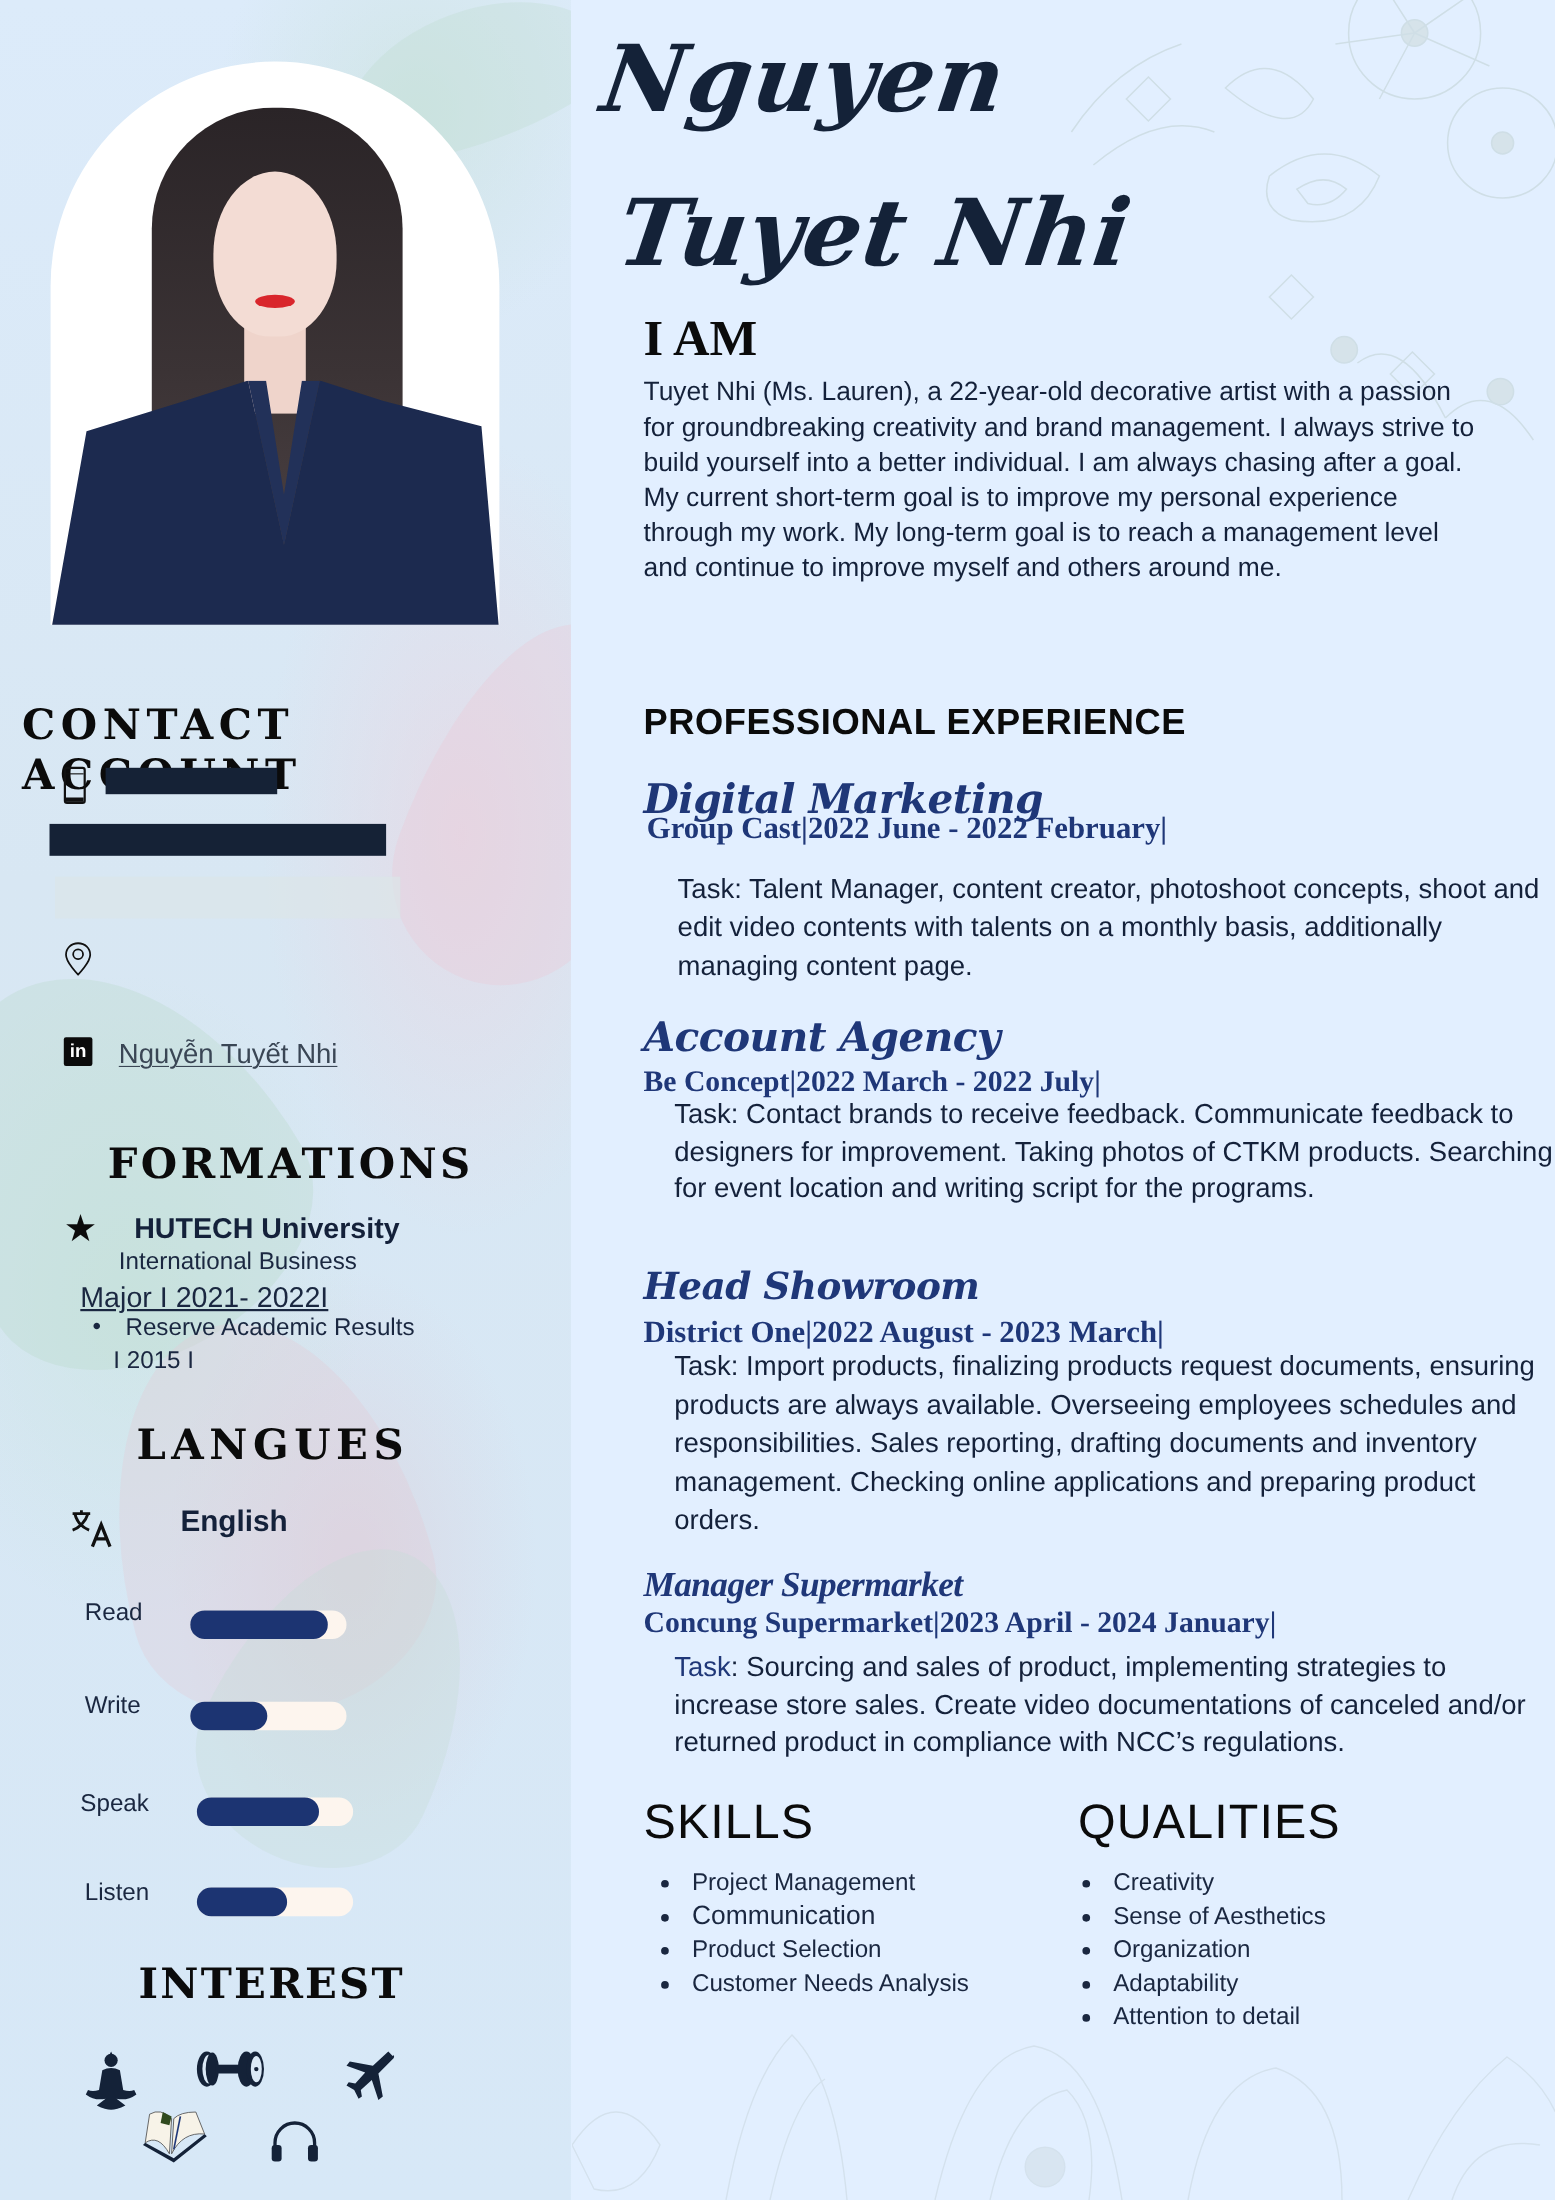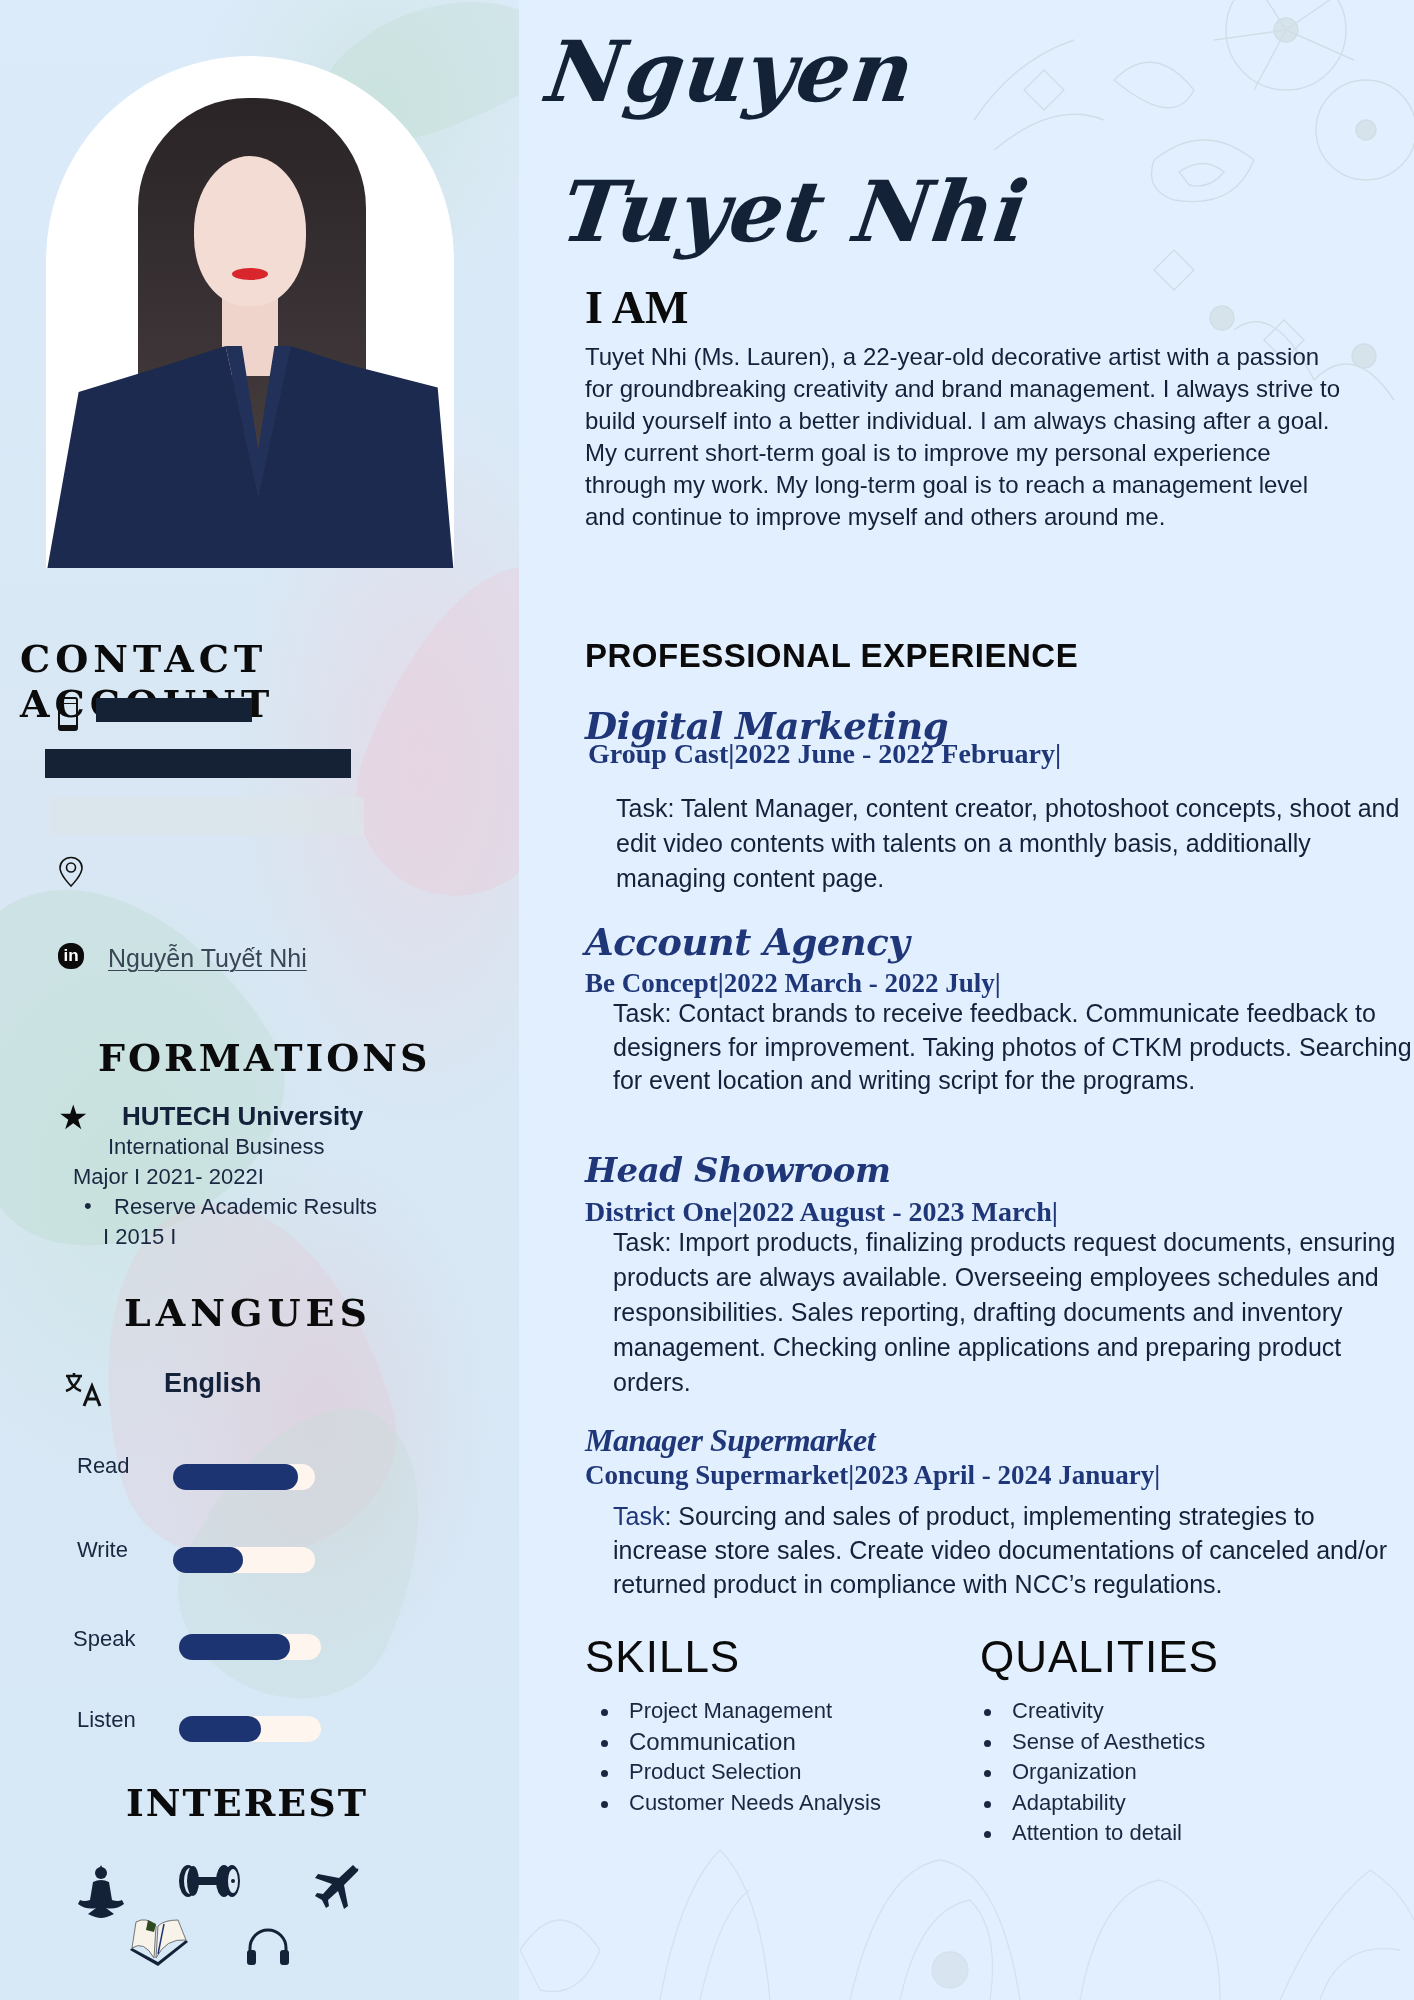--- a/index.html
+++ b/index.html
@@ -80,32 +80,32 @@
   .redact-1 { position: absolute; left: 96px; top: 698px; width: 156px; height: 24px; background: #152236; }
   .redact-2 { position: absolute; left: 45px; top: 749px; width: 306px; height: 29px; background: #152236; }
   .redact-3 { position: absolute; left: 50px; top: 797px; width: 314px; height: 38px; background: rgba(220,230,232,0.7); }
 
   .loc-icon { position: absolute; left: 58px; top: 856px; width: 26px; height: 32px; }
   .address {
     position: absolute; left: 110px; top: 853px; font-size: 22px; line-height: 33px; color: #1a2740;
   }
   .li-icon {
     position: absolute; left: 58px; top: 943px; width: 26px; height: 26px;
-    background: #0b0b0b; border-radius: 12px; color: #fff;
+    background: #0b0b0b; border-radius: 2px; color: #fff;
     font-size: 17px; font-weight: bold; line-height: 26px; text-align: center;
   }
   .linkedin-link {
     position: absolute; left: 108px; top: 944px; font-size: 25px; color: #3a4655;
     text-decoration: underline; text-underline-offset: 3px; text-decoration-thickness: 1px;
   }
 
   .star-icon { position: absolute; left: 58px; top: 1100px; font-size: 34px; color: #0b0b0b; line-height: 34px; }
   .school { position: absolute; left: 122px; top: 1101px; font-size: 26px; font-weight: bold; color: #14213a; }
   .edu-line1 { position: absolute; left: 108px; top: 1134px; font-size: 22px; color: #1a2740; }
-  .edu-line2 { position: absolute; left: 73px; top: 1164px; font-size: 22px; color: #1a2740; }
+  .edu-line2 { position: absolute; left: 73px; top: 1164px; font-size: 26px; color: #1a2740; text-decoration: underline; }
   .edu-bullet { position: absolute; left: 84px; top: 1193px; font-size: 22px; color: #1a2740; }
   .edu-line3 { position: absolute; left: 114px; top: 1194px; font-size: 22px; color: #1a2740; }
   .edu-line4 { position: absolute; left: 103px; top: 1224px; font-size: 22px; color: #1a2740; }
 
   .translate-icon { position: absolute; left: 64px; top: 1372px; width: 40px; height: 36px; }
   .lang-name { position: absolute; left: 164px; top: 1368px; font-size: 27px; font-weight: bold; color: #14213a; }
 
   .skill-label { position: absolute; font-size: 22px; color: #1a2740; }
   .bar-track {
     position: absolute; height: 26px; width: 142px; border-radius: 13px; background: #fdf5ee;

